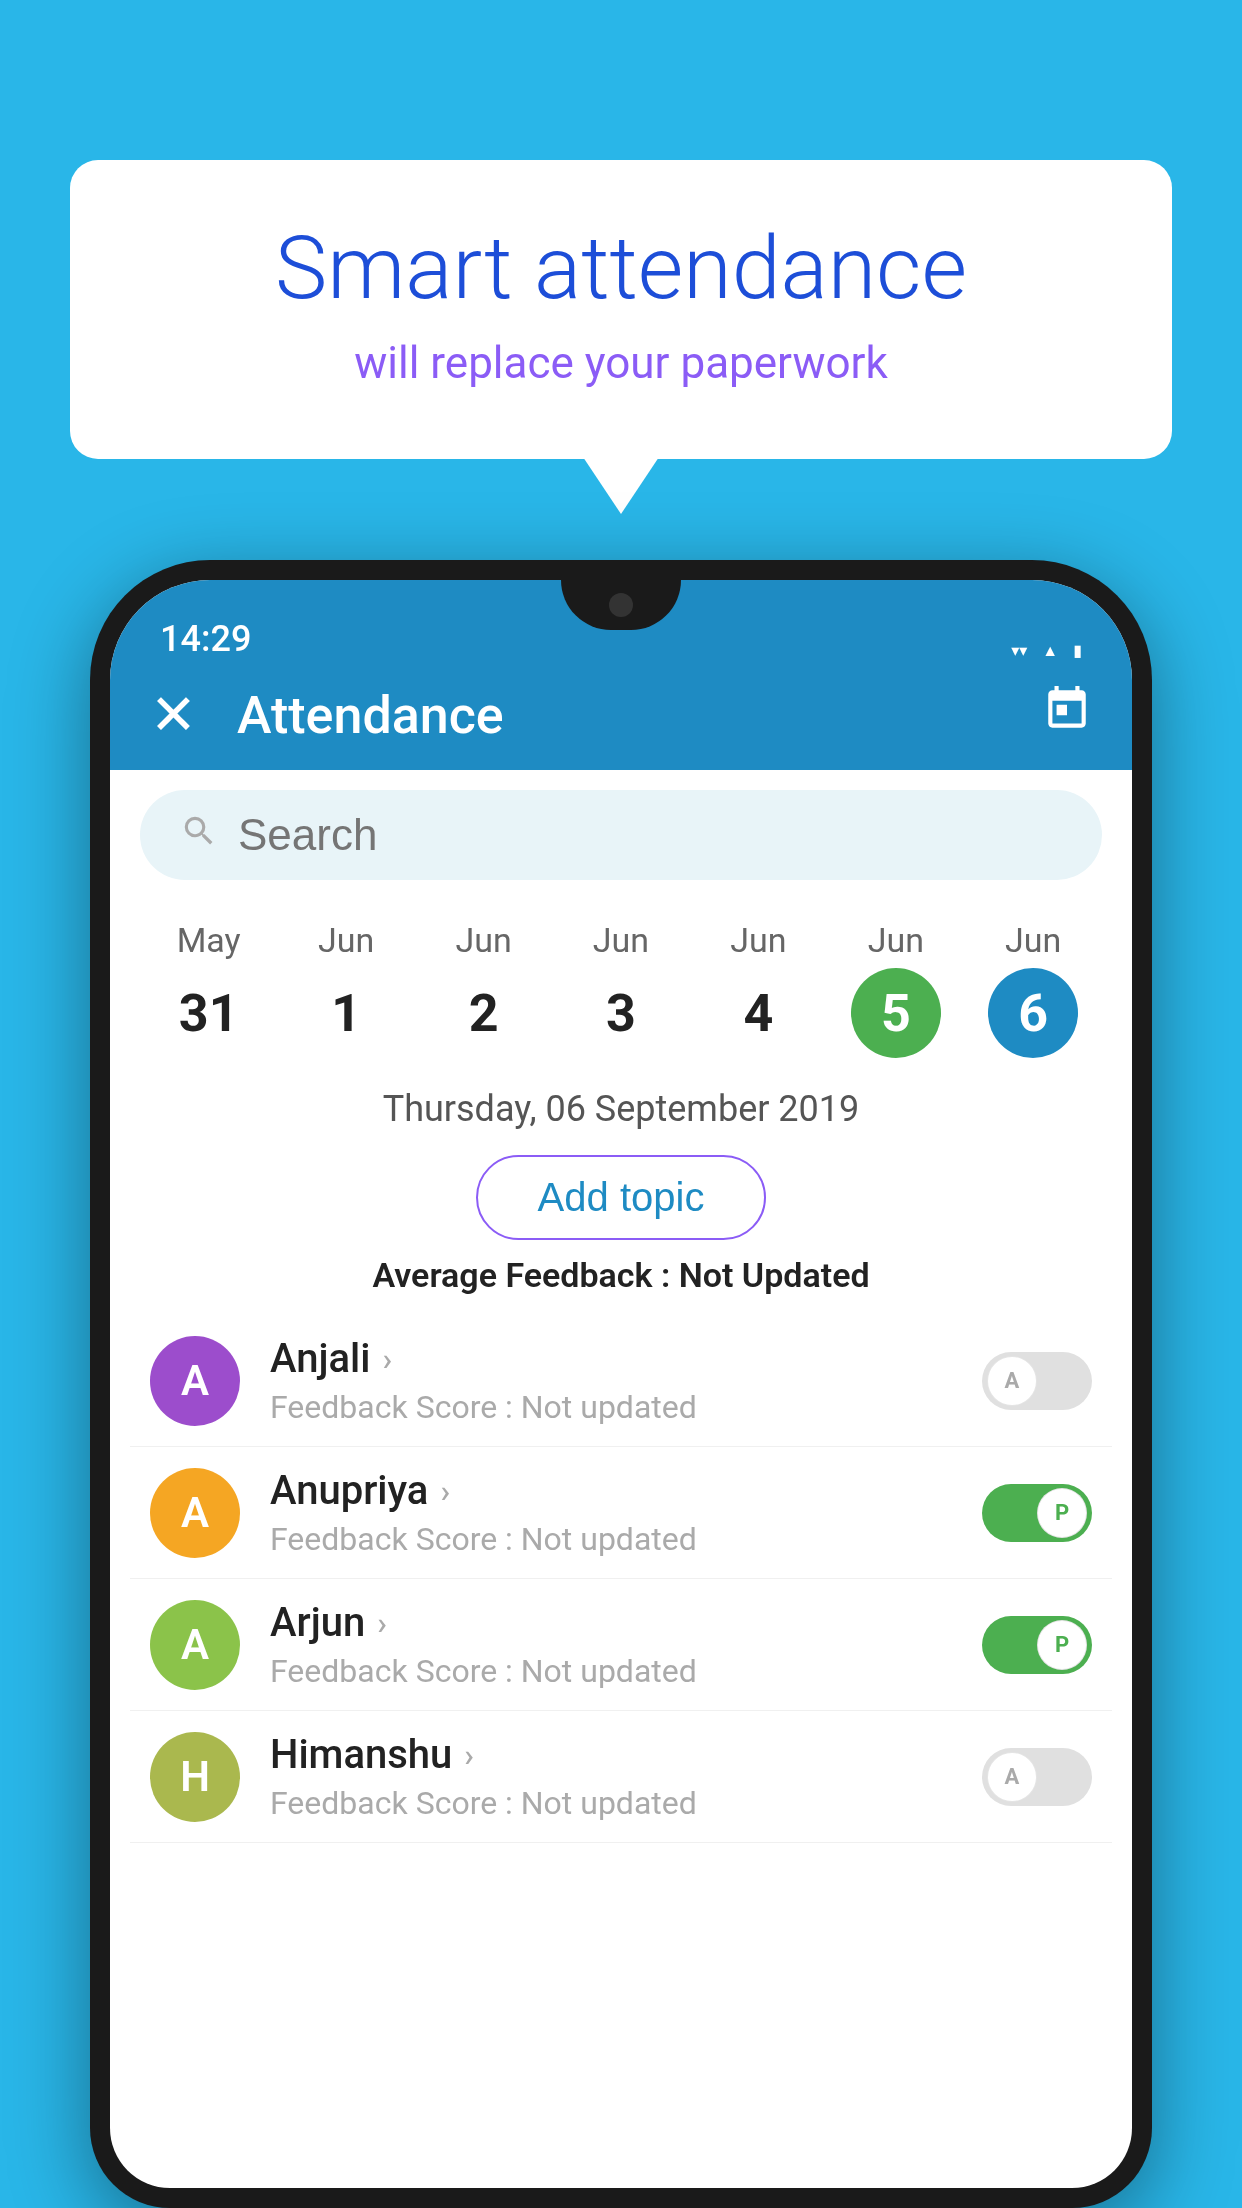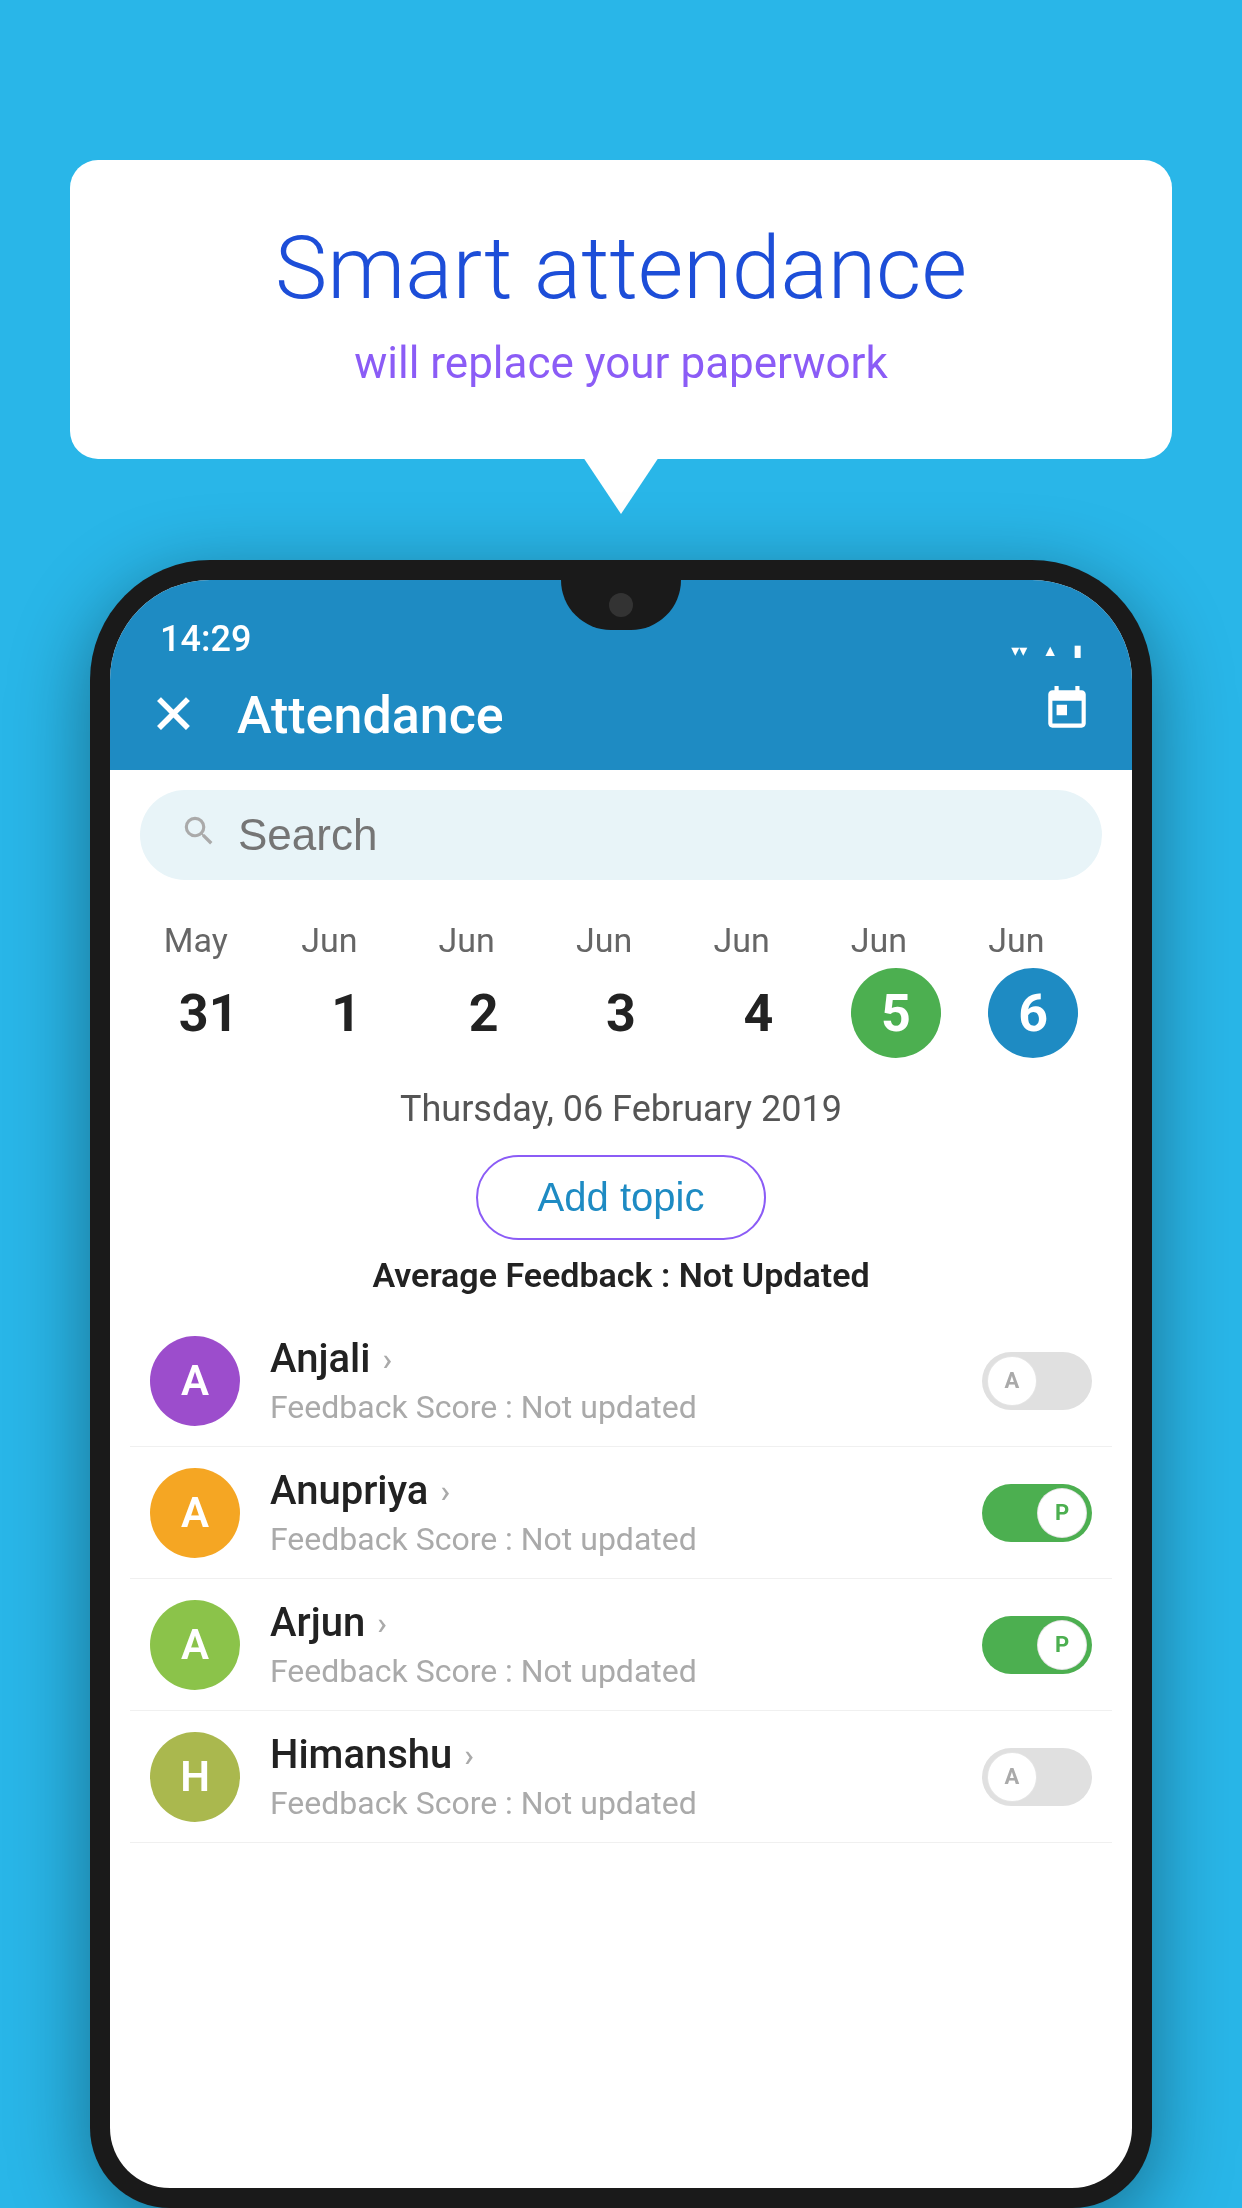--- a/index.html
+++ b/index.html
@@ -179,20 +179,21 @@
     
     .date-strip {
       display: flex;
       justify-content: space-around;
       padding: 20px 30px 0;
     }
 
     .date-col {
       display: flex;
       flex-direction: column;
+      align-items: center;
       gap: 8px;
     }
 
     .date-month {
       font-size: 34px;
       color: #666;
       font-weight: 400;
     }
 
     .date-day {
@@ -422,21 +423,21 @@
         <div class="date-col">
           <div class="date-month">Jun</div>
           <div class="date-day today">5</div>
         </div>
         <div class="date-col">
           <div class="date-month">Jun</div>
           <div class="date-day selected">6</div>
         </div>
       </div>
 
-    <div class="selected-date-label">Thursday, 06 February 2019</div>
+    <div class="selected-date-label">Thursday, 06 September 2019</div>
 
     <button class="add-topic-btn">Add topic</button>
 
     <div class="avg-feedback" id="avg-feedback"><span>Average Feedback :</span> <span style="color:#222;font-weight:600;">Not Updated</span></div>
 
     <div class="student-list" id="student-list">
         <div class="student-item">
           <div class="student-avatar" style="background: rgb(156, 77, 204);">A</div>
           <div class="student-info">
             <div class="student-name">Anjali <span class="chevron">›</span></div>

